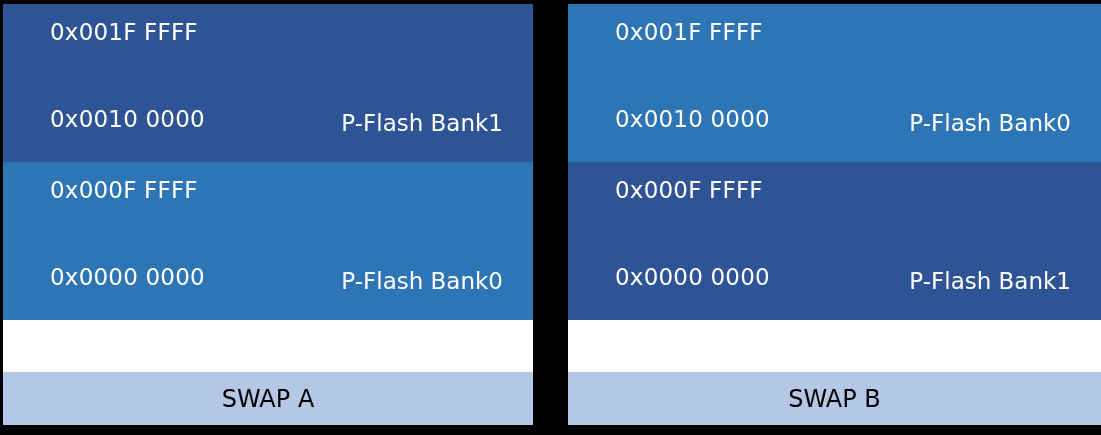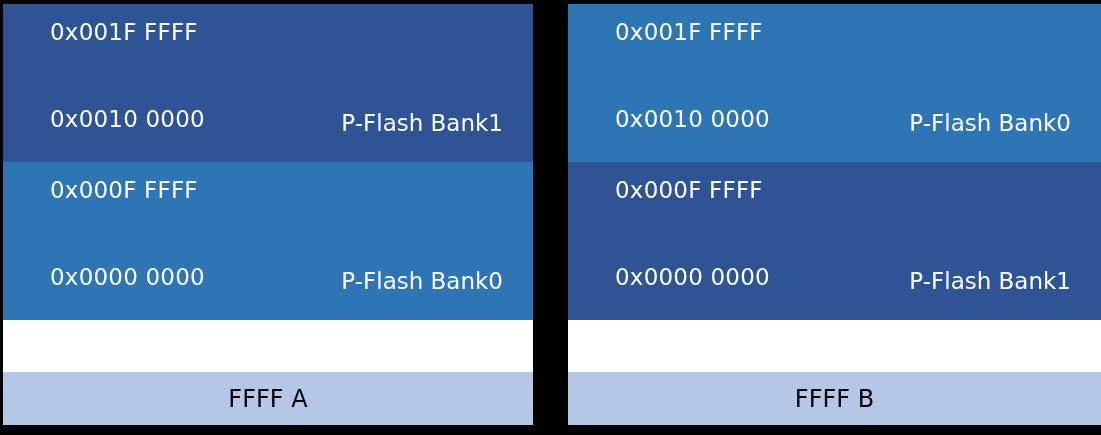--- a/index.html
+++ b/index.html
@@ -120,21 +120,21 @@
         <span class="addr top">0x000F FFFF</span>
         <span class="bank-label">P-Flash Bank0</span>
         <span class="addr bottom">0x0000 0000</span>
       </div>
 
     </div>
 
     <div class="gap"></div>
 
     <div class="swap-band">
-      <span class="swap-label">FFFF A</span>
+      <span class="swap-label">SWAP A</span>
     </div>
 
   </div>
 
   <div class="panel right">
 
     <div class="memmap">
 
       <div class="bank light">
         <span class="addr top">0x001F FFFF</span>
@@ -146,18 +146,18 @@
         <span class="addr top">0x000F FFFF</span>
         <span class="bank-label">P-Flash Bank1</span>
         <span class="addr bottom">0x0000 0000</span>
       </div>
 
     </div>
 
     <div class="gap"></div>
 
     <div class="swap-band">
-      <span class="swap-label">FFFF B</span>
+      <span class="swap-label">SWAP B</span>
     </div>
 
   </div>
 
 </div>
 
 </body></html>

